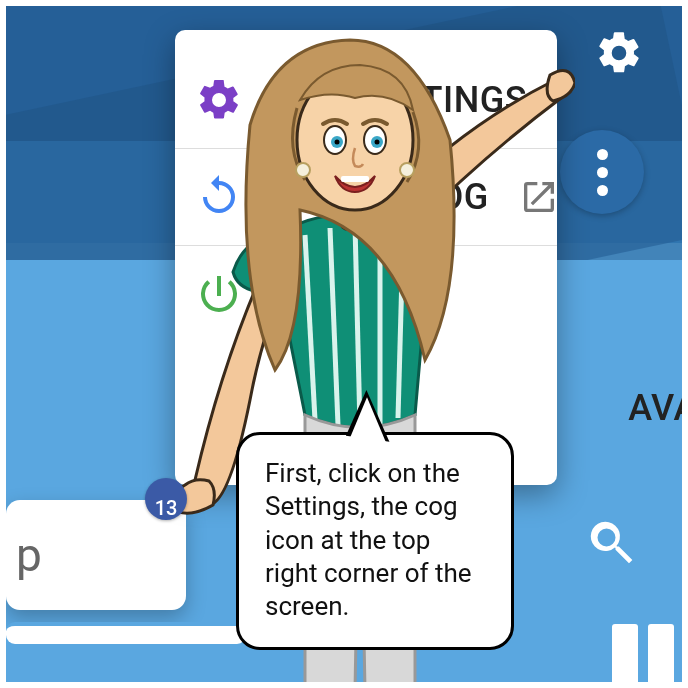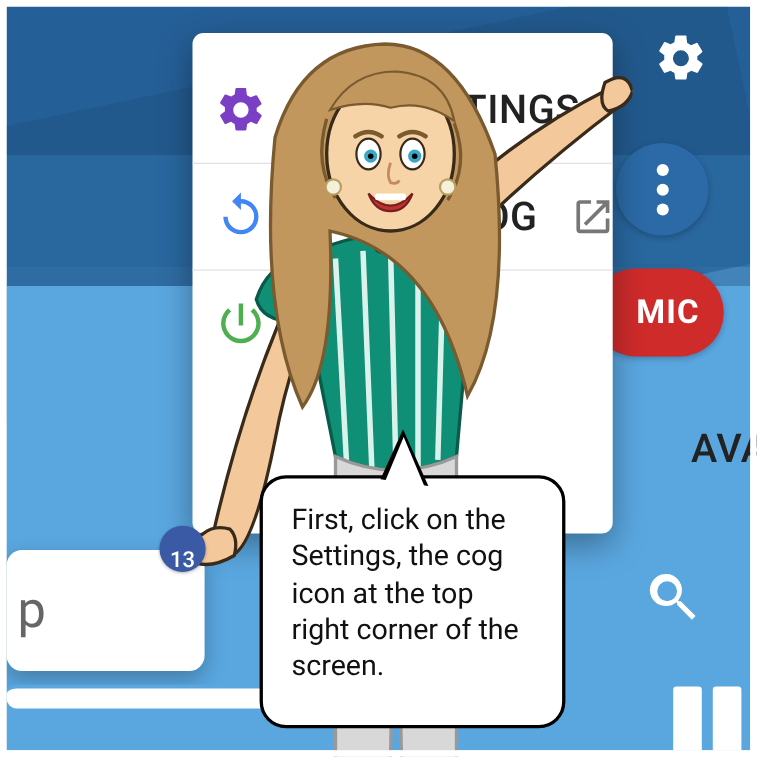--- a/index.html
+++ b/index.html
@@ -253,21 +253,21 @@
 
   
   .bubble {
     position: absolute;
     left: 236px;
     top: 432px;
     width: 278px;
     background: #fff;
     border: 3px solid #000;
     border-radius: 24px;
-    padding: 22px 26px 36px 26px;
+    padding: 22px 26px 24px 26px;
     font-size: 26px;
     line-height: 1.28;
     color: #111;
     box-sizing: border-box;
     z-index: 50;
   }
   .bubble::before {
     content: "";
     position: absolute;
     top: -44px;
@@ -297,23 +297,20 @@
   <div class="bg"></div>
   <div class="bg2"></div>
 
   <div class="searchbar-frag"></div>
   <div class="thin-bar"></div>
   <div class="bars-right">
       <div></div>
       <div></div>
     </div>
 
-  <div class="mic-pill">
-    <span>MIC</span>
-  </div>
 
   <div class="more-btn">
     <span class="dot"></span>
     <span class="dot"></span>
     <span class="dot"></span>
   </div>
 
   <div class="top-gear">
     <svg class="gear-svg" viewBox="0 0 24 24">
       <path fill="currentColor" d="M19.14 12.94a7.49 7.49 0 0 0 .05-.94 7.49 7.49 0 0 0-.05-.94l2.03-1.58a.5.5 0 0 0 .12-.64l-1.92-3.32a.5.5 0 0 0-.6-.22l-2.39.96a7.03 7.03 0 0 0-1.62-.94l-.36-2.54A.5.5 0 0 0 14 2h-4a.5.5 0 0 0-.49.42l-.36 2.54c-.58.24-1.12.55-1.62.94l-2.39-.96a.5.5 0 0 0-.6.22L2.62 8.48a.5.5 0 0 0 .12.64l2.03 1.58c-.03.31-.05.63-.05.94s.02.63.05.94L2.74 14.16a.5.5 0 0 0-.12.64l1.92 3.32c.13.23.4.32.6.22l2.39-.96c.5.39 1.04.7 1.62.94l.36 2.54c.04.24.25.42.49.42h4c.24 0 .45-.18.49-.42l.36-2.54c.58-.24 1.12-.55 1.62-.94l2.39.96c.2.1.47.01.6-.22l1.92-3.32a.5.5 0 0 0-.12-.64l-2.03-1.58zM12 15.5A3.5 3.5 0 1 1 15.5 12 3.5 3.5 0 0 1 12 15.5z"></path>

